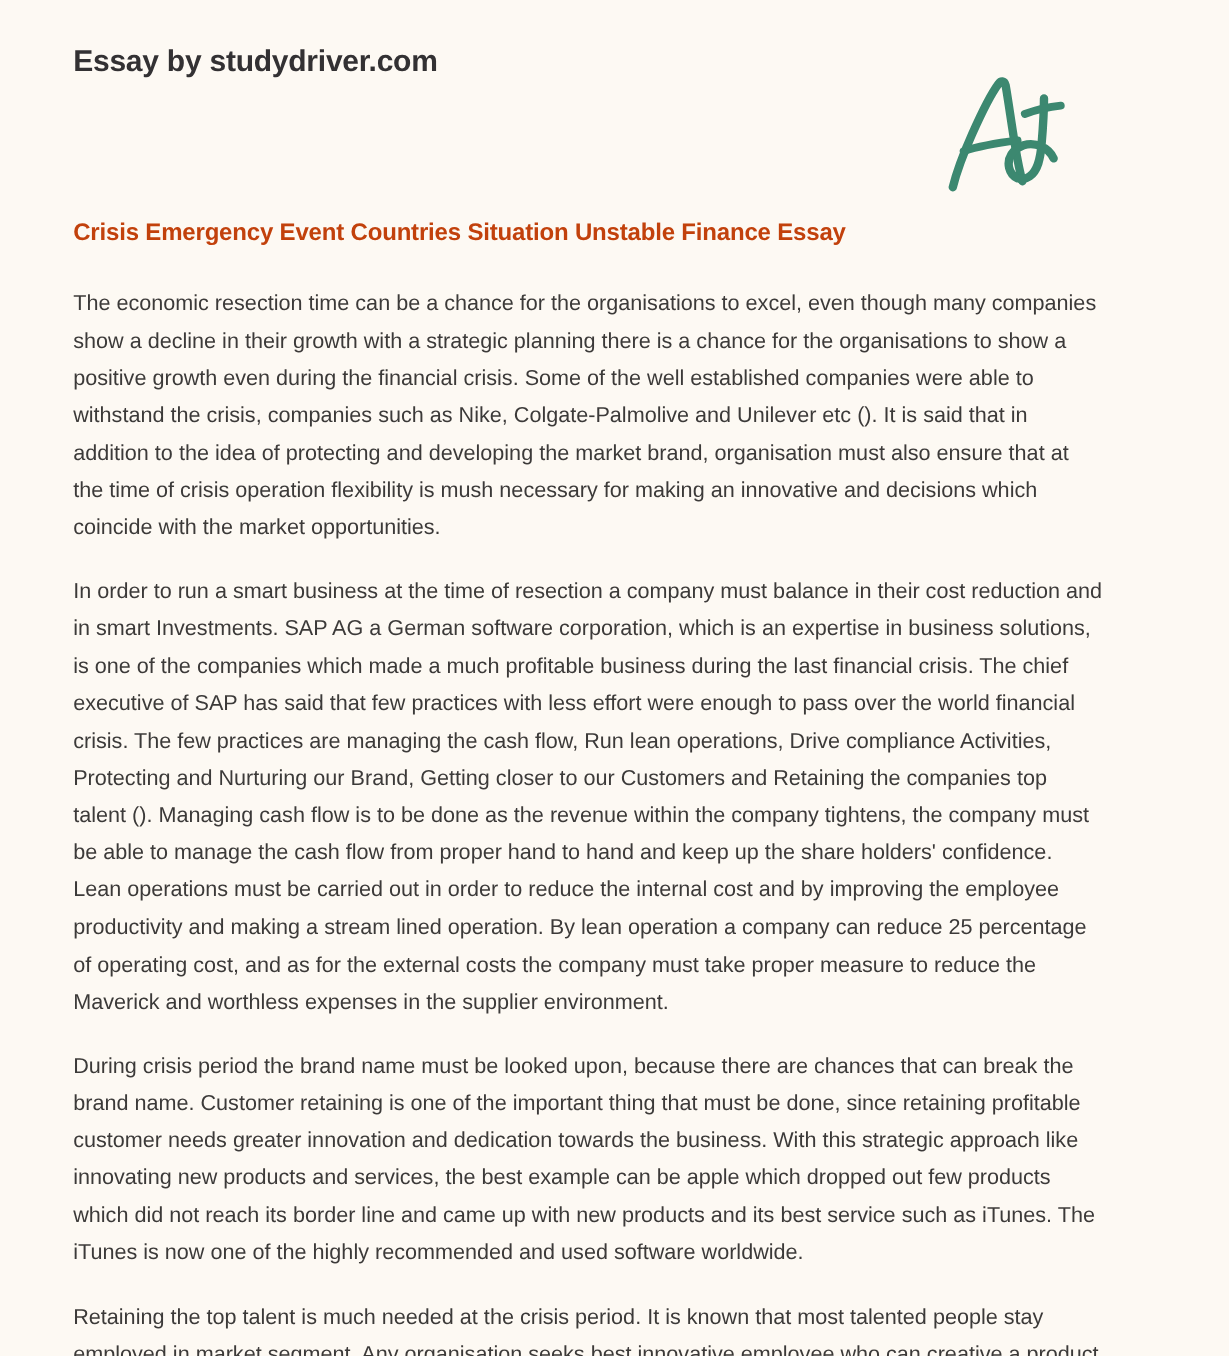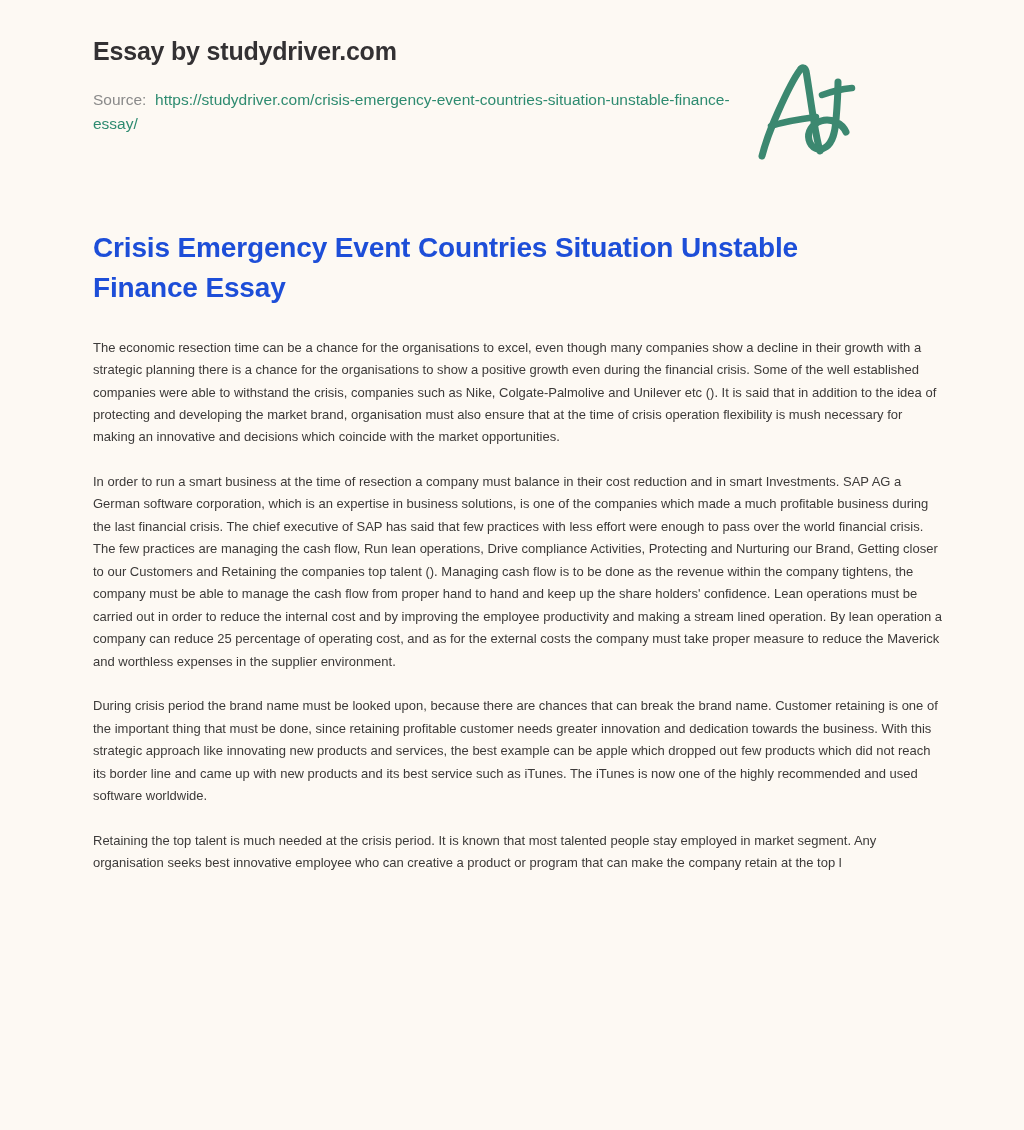--- a/index.html
+++ b/index.html
@@ -14,21 +14,21 @@
     font-family: "Liberation Sans", sans-serif;
     overflow: hidden;
   }
 
   .page {
     position: relative;
     width: 1024px;
     height: 1130px;
     background: #fdf9f3;
     box-sizing: border-box;
-    padding: 0 80px;
+    padding: 0 48px;
   }
 
   
   .header {
     position: relative;
     padding-top: 36px;
   }
 
   .brand-line {
     font-size: 25px;
@@ -69,38 +69,38 @@
     display: block;
     width: 120px;
     height: 110px;
   }
 
   
   .title {
     margin: 0;
     padding-left: 13px;
     padding-top: 92px;
-    font-size: 28px;
+    font-size: 20px;
     font-weight: bold;
     line-height: 1.42;
-    color: #1d4ed8;
+    color: #c2410c;
     letter-spacing: -0.15px;
     max-width: 790px;
   }
 
   
   .article {
     padding-left: 13px;
     padding-top: 29px;
     max-width: 858px;
   }
 
   .article p {
     margin: 0 0 22px 0;
-    font-size: 13px;
+    font-size: 18px;
     line-height: 1.73;
     color: #3c3a39;
     text-align: left;
   }
 
   .article p:last-child {
     margin-bottom: 0;
   }
 
   .truncated {
@@ -109,24 +109,20 @@
 </style>
 </head>
 <body>
 
 <div class="page">
 
   <div class="header">
 
     <div class="brand-line">Essay by studydriver.com</div>
 
-    <div class="source-line">
-      <span class="source-label">Source:</span>
-      <span>&nbsp;</span><a class="source-url" href="#">https://studydriver.com/crisis-emergency-event-countries-situation-unstable-finance-essay/</a>
-    </div>
 
     <div class="logo">
       <svg viewBox="0 0 120 110" xmlns="http://www.w3.org/2000/svg" fill="none" stroke="#3c8870" stroke-linecap="round" stroke-linejoin="round">
 
         <path d="M12 100 C14 92 20 74 28 56 C36 38 44 22 50 14 C52 11 55 11 56 15 C58 26 61 48 64 66 C66 78 68 88 70 95" stroke-width="7"></path>
 
         <path d="M21 70 C33 66 50 63 66 61" stroke-width="6.5"></path>
 
         <path d="M88 26 C88 38 87 52 86 64 C85 76 83 86 76 91 C69 96 61 92 59 84 C57 76 62 68 71 65 C81 62 92 67 96 76" stroke-width="7"></path>
 

